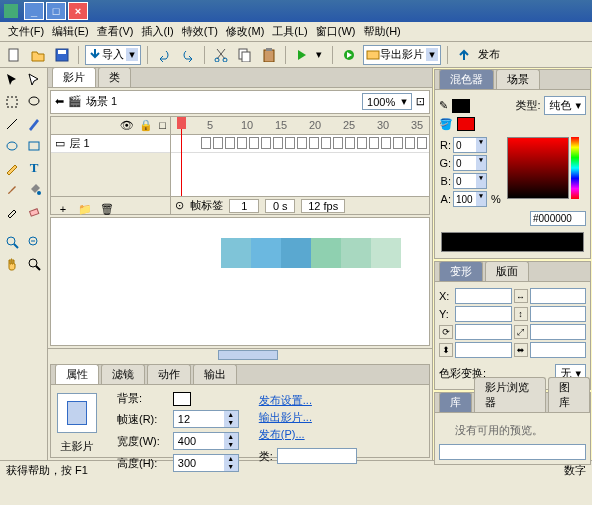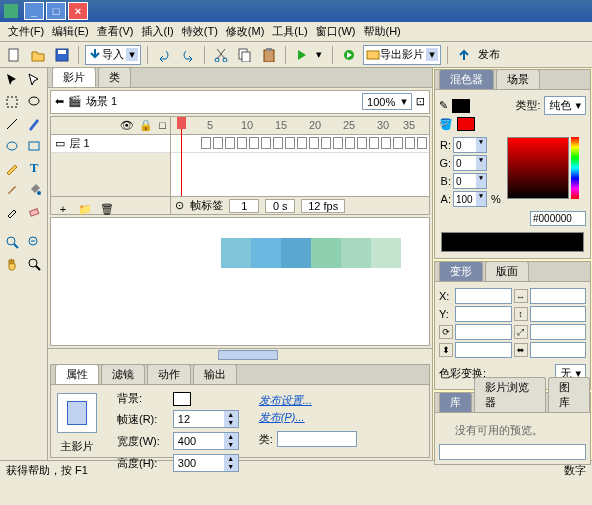--- a/index.html
+++ b/index.html
@@ -51,21 +51,21 @@
 .props { flex:1; margin:2px; border:1px solid #aca899; background:#ece9d8; display:flex; flex-direction:column; min-height:94px; }
 .propbody { flex:1; display:flex; padding:6px; gap:20px; }
 .propicon { width:40px; height:40px; border:1px solid #7f9db9; background:#fff; display:flex; align-items:center; justify-content:center; margin-top:2px; }
 .propicon i { width:20px; height:24px; background:#c1d2ee; border:1px solid #316ac5; }
 .proplabel { margin-top:6px; text-align:center; }
 .propfields { display:grid; grid-template-columns:auto auto; gap:4px 13px; align-items:center; }
 .numfield { display:flex; border:1px solid #7f9db9; background:#fff; height:18px; }
 .numfield input { border:none; width:50px; padding:0 4px; font-size:11px; }
 .numfield .spin { width:14px; background:#c9d8f2; display:flex; flex-direction:column; }
 .numfield .spin b { flex:1; font-size:7px; text-align:center; line-height:7px; }
-.proplinks a { color:#15c; text-decoration:underline; display:block; margin:2px 0; cursor:pointer;font-style:italic; }
+.proplinks a { color:#15c; text-decoration:underline; display:block; margin:2px 0; cursor:pointer; }
 .right { width:160px; background:#fef9c3; border-left:1px solid #aca899; display:flex; flex-direction:column; }
 .panel { border:1px solid #aca899; margin:1px; background:#ece9d8; }
 .mixer { padding:4px; }
 .mixrow { display:flex; align-items:center; gap:4px; margin:2px 0; }
 .swatch { width:18px; height:14px; border:1px solid #000; }
 .rgba { display:flex; gap:6px; margin-top:6px; }
 .rgbcol { display:flex; flex-direction:column; gap:2px; }
 .rgbrow { display:flex; align-items:center; gap:2px; }
 .rgbrow label { width:12px; text-align:right; }
 .mininput { width:34px; height:16px; border:1px solid #7f9db9; background:#fff; display:flex; }
@@ -332,21 +332,21 @@
       </div>
       <div class="frames">
         <div class="ruler">
           <span style="left:8px">1</span>
           <span style="left:36px">5</span>
           <span style="left:70px">10</span>
           <span style="left:104px">15</span>
           <span style="left:138px">20</span>
           <span style="left:172px">25</span>
           <span style="left:206px">30</span>
-          <span style="left:232px">35</span>
+          <span style="left:240px">35</span>
 
         </div>
         <div class="framestrack">
           <div class="blocks">
               <i></i>
               <i></i>
               <i></i>
               <i></i>
               <i></i>
               <i></i>
@@ -427,20 +427,21 @@
           <div class="numfield">
               <input value="300" style="">
               <div class="spin">
                 <b>▲</b>
                 <b>▼</b>
               </div>
             </div>
         </div>
         <div class="proplinks">
           <a>发布设置...</a>
+          <a>输出影片...</a>
           <a>发布(P)...</a>
           <div style="margin-top:6px;display:flex;align-items:center;gap:4px">
             <span>类:</span>
             <div class="tfield" style="width:80px"></div>
           </div>
         </div>
       </div>
     </div>
   </div>
 

